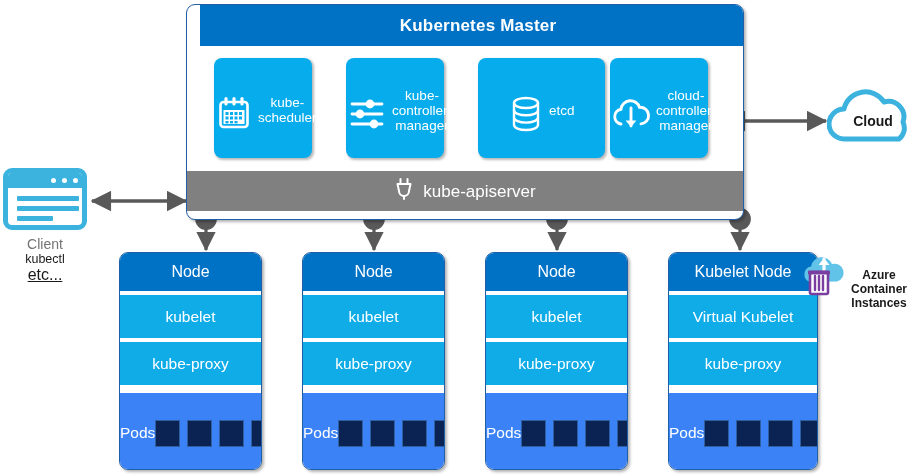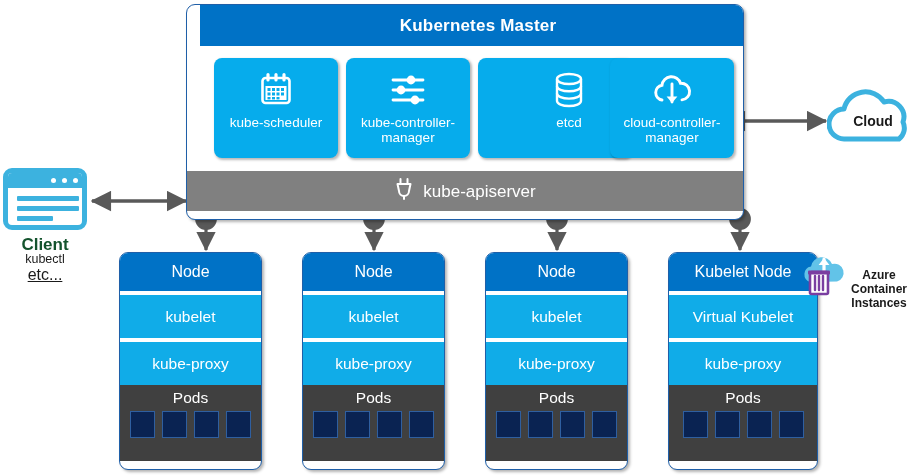--- a/index.html
+++ b/index.html
@@ -24,23 +24,23 @@
   }
   .apiserver-bar{
     position:absolute;left:0;bottom:8px;width:100%;height:40px;
     background:#808080;color:#fff;font-size:17px;
     display:flex;align-items:center;justify-content:center;gap:9px;
   }
   .apiserver-bar .lbl{line-height:1;}
 
   
   .comp{
-    position:absolute;top:58px;width:124px;height:100px;
+    position:absolute;top:58px;width:98px;height:100px;
     background:#06ACEC;border-radius:8px;
-    display:flex;flex-direction:column;align-items:center;
+    display:flex;flex-direction:row;align-items:center;
     justify-content:flex-start;
     box-shadow:1.5px 1.5px 2.5px rgba(0,0,0,.28);
   }
   .comp .ico{margin-top:11px;height:42px;display:flex;align-items:center;justify-content:center;}
   .comp .clabel{
     color:#fff;font-size:13.5px;line-height:15px;text-align:center;
     margin-top:4px;padding:0 4px;
   }
   #comp0{left:214px;} #comp1{left:346px;} #comp2{left:478px;padding-left:29px;} #comp3{left:610px;}
 
@@ -55,21 +55,21 @@
   }
   .client-icon .dot{
     position:absolute;top:5px;width:5px;height:5px;border-radius:50%;background:#fff;
   }
   .client-icon .d1{right:26px;} .client-icon .d2{right:15px;} .client-icon .d3{right:4px;}
   .client-icon .ln{position:absolute;left:9px;height:5px;background:#3CB2DF;border-radius:1px;}
   .client-icon .l1{top:23px;width:62px;}
   .client-icon .l2{top:33px;width:62px;}
   .client-icon .l3{top:43px;width:36px;}
   .client-caption{margin-top:7px;text-align:center;width:84px;}
-  .client-caption .t1{font-weight:bold;font-size:17px;color:#14532d;line-height:15px;}
+  .client-caption .t1{font-weight:normal;font-size:14px;color:#737373;line-height:15px;}
   .client-caption .t2{font-size:12.5px;color:#1a1a1a;line-height:15px;}
   .client-caption .t3{font-size:16px;color:#1a1a1a;line-height:15px;text-decoration:underline;}
 
   
   .cloud-wrap{position:absolute;left:827px;top:82px;width:92px;height:70px;}
   .cloud-label{
     position:absolute;left:0;top:0;width:92px;height:70px;
     display:flex;align-items:center;justify-content:center;
     font-weight:bold;font-size:14px;color:#1a1a1a;padding-top:8px;box-sizing:border-box;
   }
@@ -83,22 +83,22 @@
   }
   .node .nhead{
     height:38px;background:#0072C6;color:#fff;font-size:16px;
     display:flex;align-items:center;justify-content:center;
   }
   .node .seg{
     margin:4px 0 0 0;height:43px;background:#10ACE8;color:#fff;font-size:15.5px;
     display:flex;align-items:center;justify-content:center;text-align:center;
   }
   .node .podseg{
-    margin-top:0;height:76px;background:#404040;color:#fff;
-    display:flex;flex-direction:column;align-items:center;
+    margin-top:8px;height:76px;background:#3b82f6;color:#fff;
+    display:flex;flex-direction:row;align-items:center;
   }
   .node .podseg .plabel{font-size:15.5px;margin-top:3px;line-height:19px;}
   .node .pods{display:flex;gap:7px;margin-top:4px;}
   .node .pod{width:25px;height:27px;background:#0A2352;border:1px solid #2f5fa0;box-sizing:border-box;}
   #node0{left:119px;} #node1{left:302px;} #node2{left:485px;} #node3{left:668px;width:150px;}
 
   
   .aci{position:absolute;left:800px;top:252px;width:50px;height:50px;}
   .aci-text{
     position:absolute;left:837px;top:268px;width:84px;

